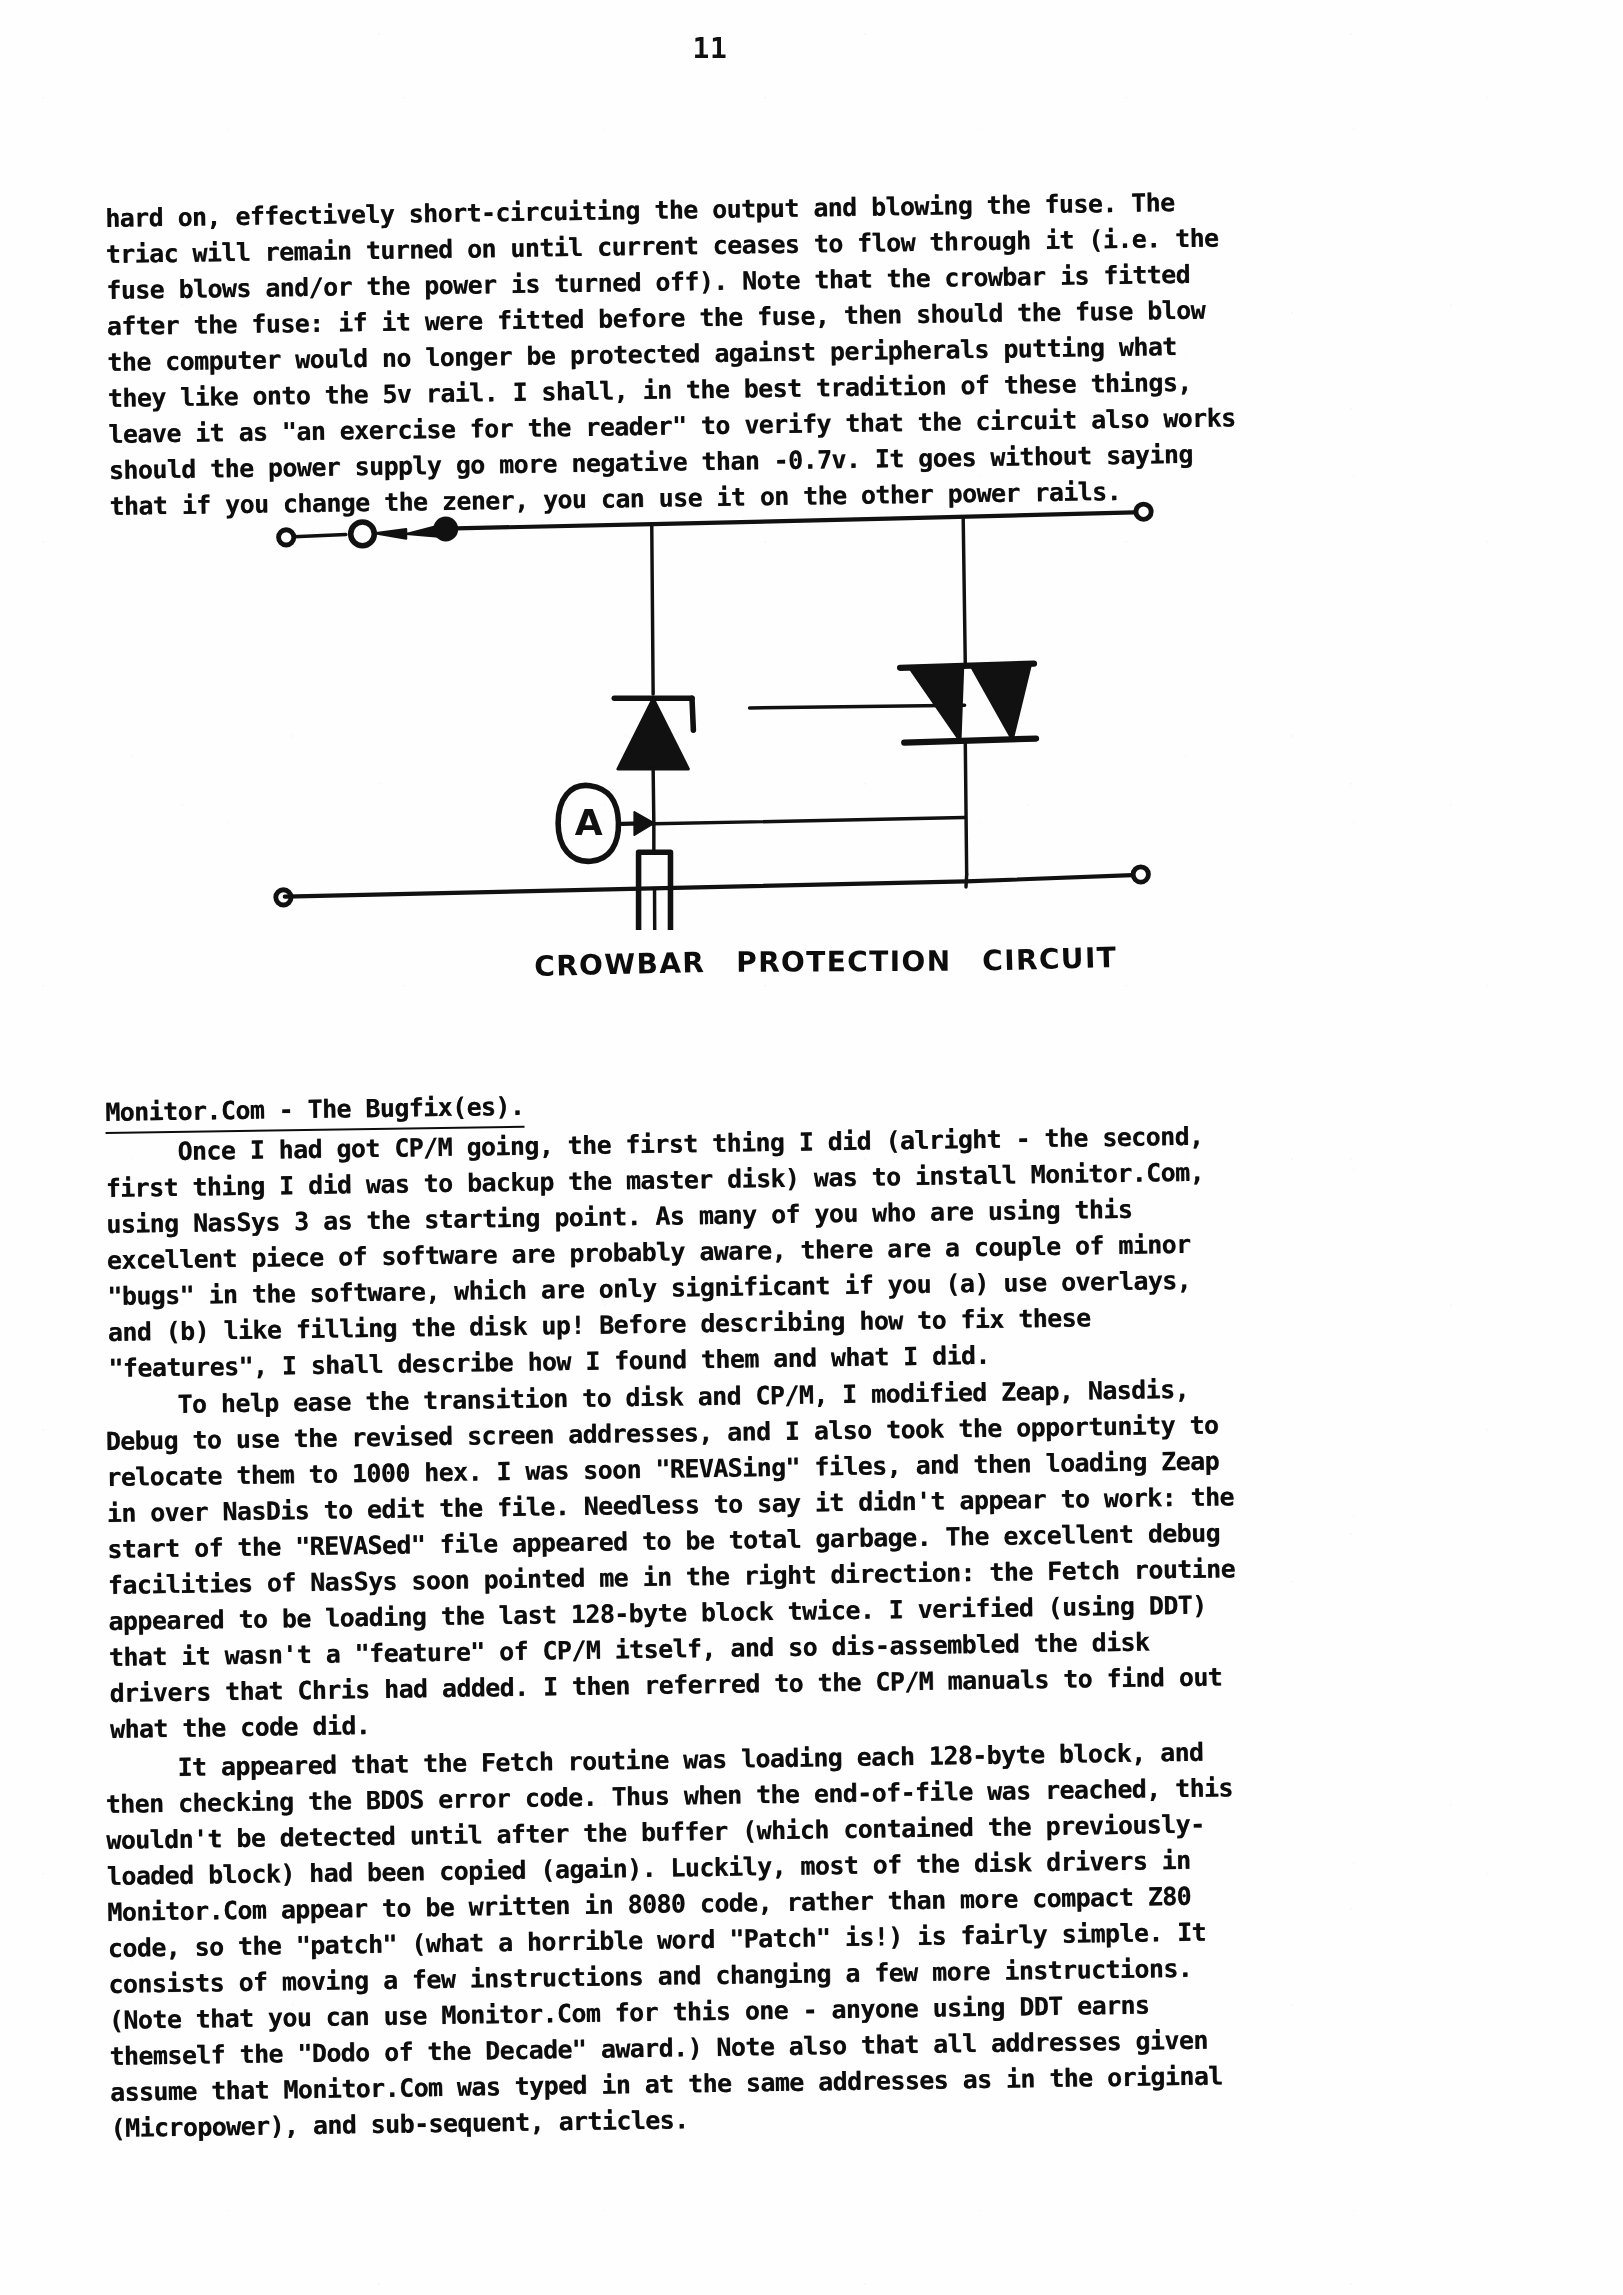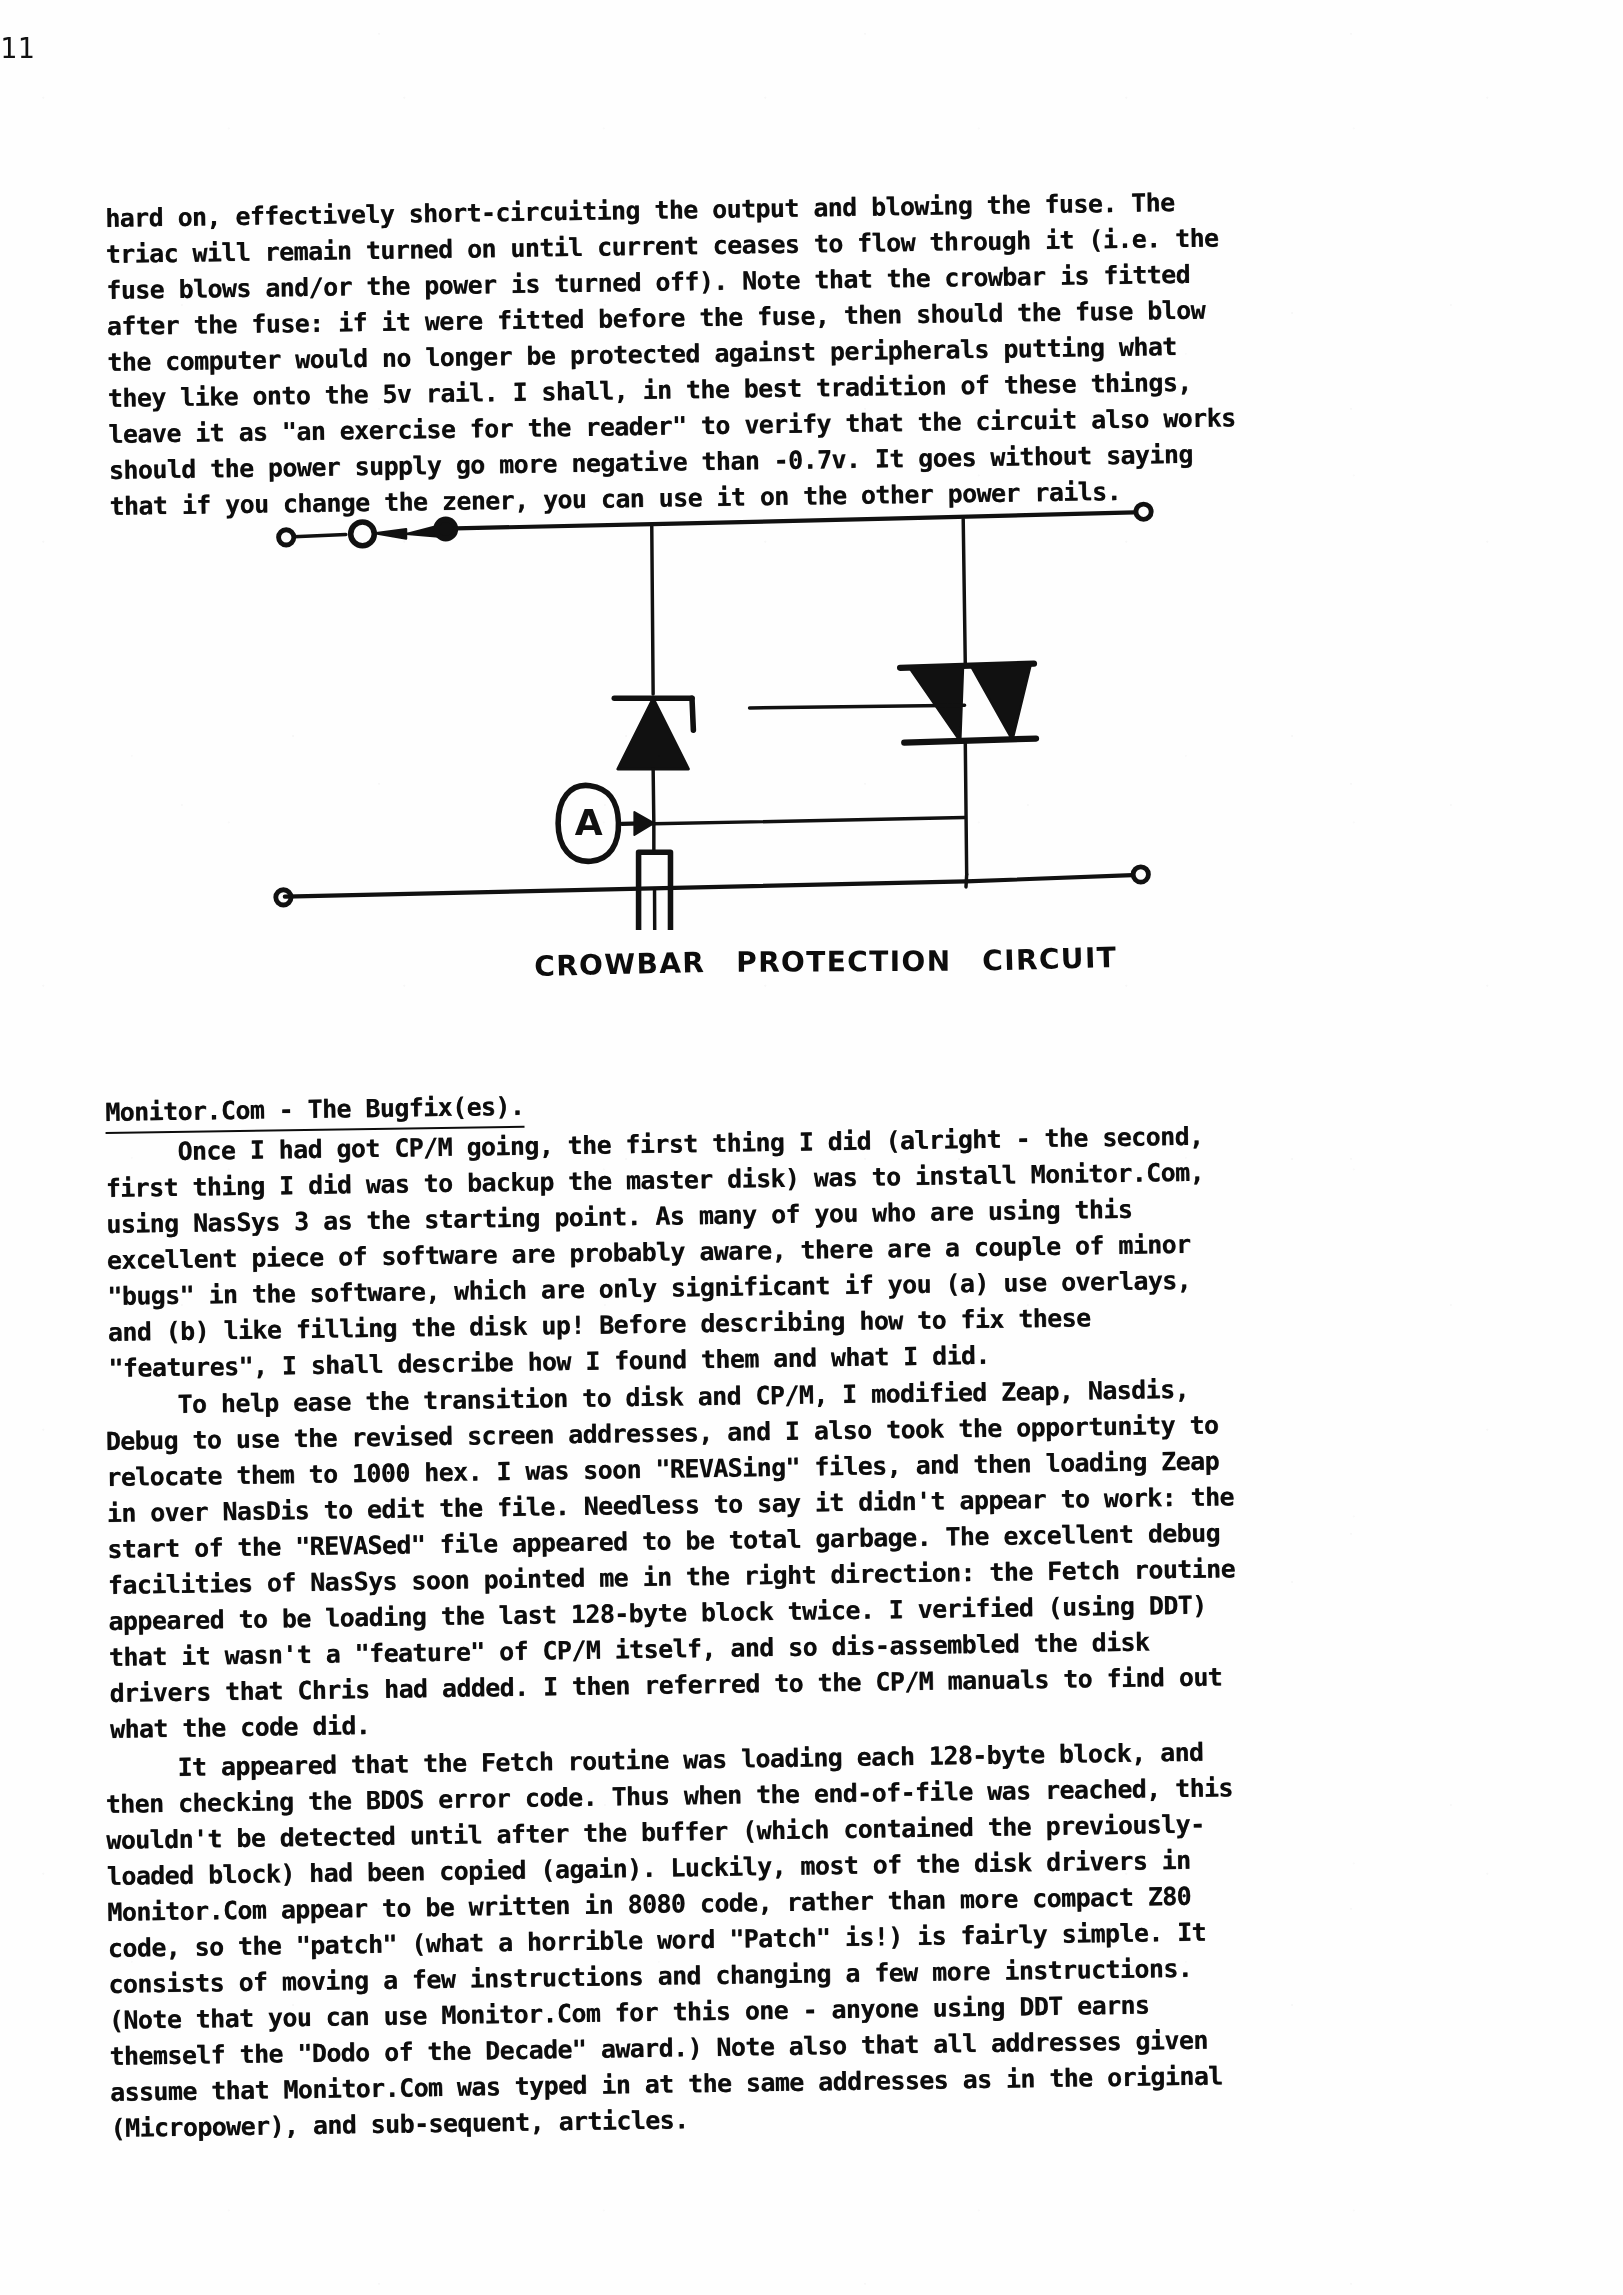--- a/index.html
+++ b/index.html
@@ -41,23 +41,23 @@
       radial-gradient(circle at 61% 37%, rgba(0,0,0,.07) 0 0.7px, transparent 1.4px);
     background-size: 361px 444px, 486px 375px, 423px 500px, 333px 423px, 527px 402px, 375px 347px;
   }
 
   
   .page-number {
     position: absolute;
     top: 32px;
     left: 0;
     width: 1420px;
-    text-align: left;
+    text-align: center;
     font-size: 28px;
-    font-weight: 400;
+    font-weight: 700;
     letter-spacing: 0.7px;
     font-family: "DejaVu Sans Mono", "Liberation Mono", monospace;
   }
 
   
   
   .textblock {
     position: absolute;
     left: 105px;
     width: 1416px;

